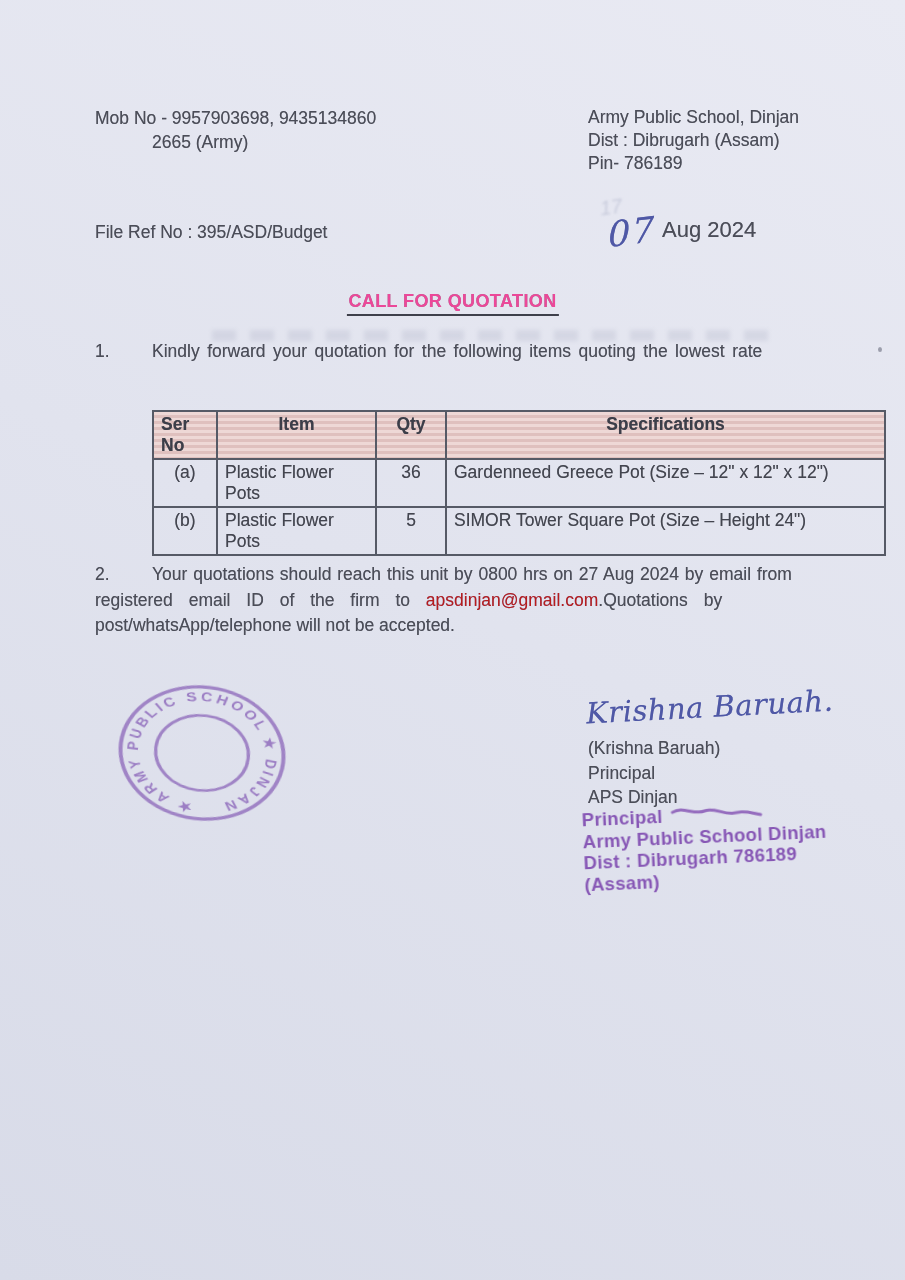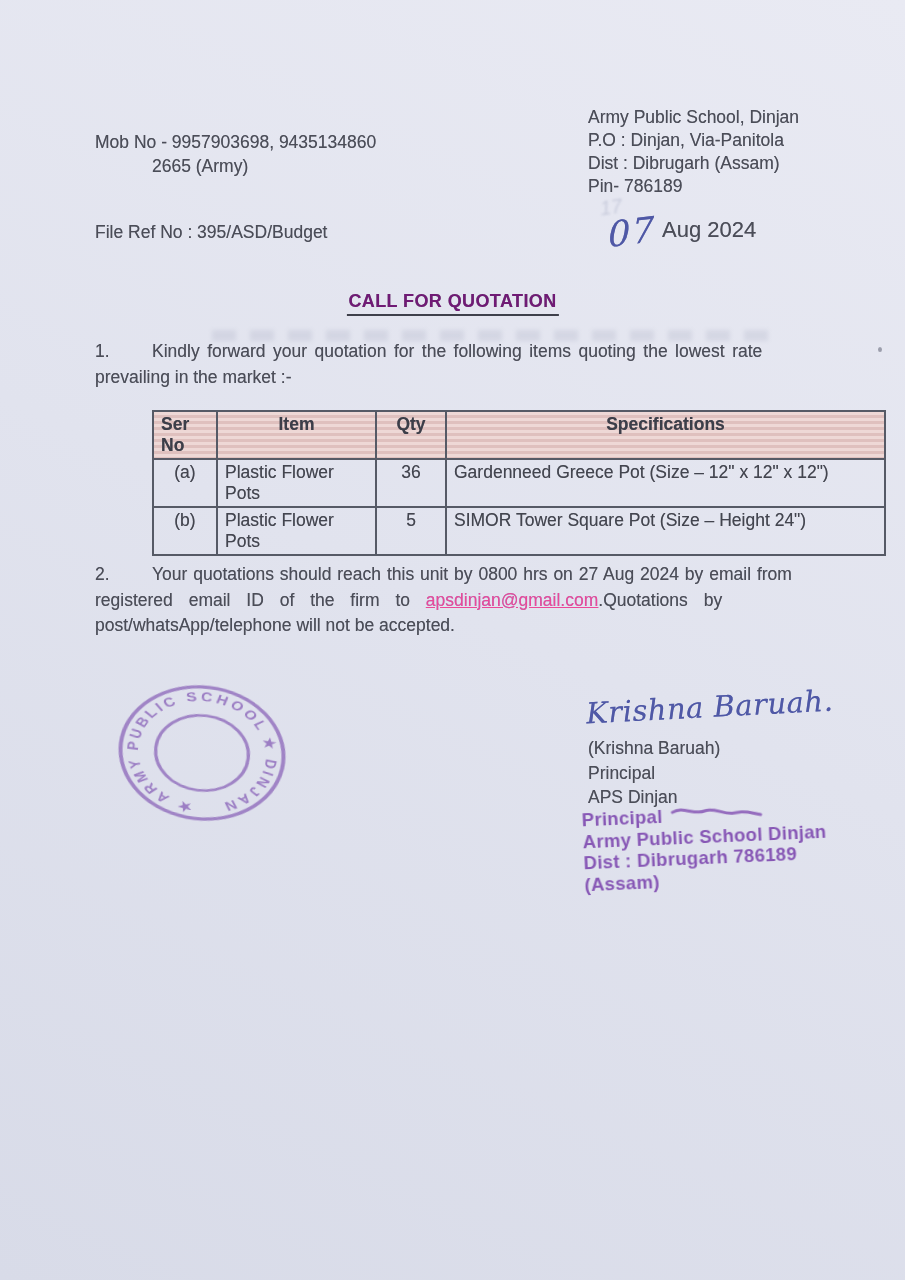--- a/index.html
+++ b/index.html
@@ -7,54 +7,54 @@
     width:905px;height:1280px;overflow:hidden;
     font-family:"Liberation Sans",sans-serif;
     background:linear-gradient(205deg,#e9eaf3 0%,#e1e3ee 48%,#d8dbe8 100%);
     position:relative;
   }
   #paper{position:absolute;inset:0;}
   .txt{color:#4b4d58;font-size:17.5px;line-height:24px;text-shadow:0 0 .4px rgba(75,77,88,.55);}
   .abs{position:absolute;}
 
   
-  .hdr-left{left:95px;top:106px;margin-top:24px;}
+  .hdr-left{left:95px;top:106px;}
   .hdr-left .l2{margin-left:57px;}
   .hdr-right{left:588px;top:106px;line-height:23px;}
   .file-ref{left:95px;top:220px;}
 
   
   .date-ghost{left:600px;top:196px;font-size:20px;color:#9aa0bb;opacity:.38;
     filter:blur(1px);transform:rotate(-8deg);font-style:italic;}
   .date-hand{left:608px;top:212px;font-family:"DejaVu Serif",serif;font-style:italic;
     font-size:35px;color:#4f58a6;transform:rotate(-7deg) skewX(-6deg);letter-spacing:2px;
     text-shadow:0 0 .6px rgba(79,88,166,.7);}
   .date-typed{left:662px;top:218px;font-size:22px;}
 
   
   .title{left:50%;top:291px;transform:translateX(-50%);font-weight:bold;font-size:18px;
-    color:#701a75;letter-spacing:.4px;border-bottom:2.5px solid #3e404b;padding:0 2px 2px 2px;
+    color:#ec4899;letter-spacing:.4px;border-bottom:2.5px solid #3e404b;padding:0 2px 2px 2px;
     text-shadow:0 0 .4px rgba(62,64,75,.6);white-space:nowrap;}
 
   
   .ghost-strip{left:212px;top:330px;width:556px;height:11px;filter:blur(2px);opacity:.5;
     background:repeating-linear-gradient(90deg,rgba(125,130,158,.30) 0 24px,transparent 24px 38px);}
   .speck{left:878px;top:347px;width:4px;height:5px;background:rgba(95,99,115,.55);
     border-radius:50%;filter:blur(.4px);}
 
   
   .para{left:95px;width:727px;}
   .p1{top:339px;}
   .p2{top:562px;}
   .pline{line-height:25.5px;white-space:nowrap;}
   .num{display:inline-block;width:57px;}
   .ws1{word-spacing:2.6px;}
   .ws0{word-spacing:1px;}
   .ws2{word-spacing:11px;}
-  .email{color:#ec4899;text-decoration:underline;text-shadow:0 0 .4px rgba(74,108,179,.6);}
+  .email{color:#b91c1c;text-shadow:0 0 .4px rgba(74,108,179,.6);}
 
   
   table.quote{position:absolute;left:152px;top:410px;border-collapse:collapse;table-layout:fixed;
     width:668px;font-size:17.5px;color:#43454f;}
   table.quote td,table.quote th{border:2px solid #565a66;padding:2px 7px;vertical-align:top;
     line-height:21px;text-shadow:0 0 .4px rgba(67,69,79,.5);}
   table.quote th{height:42px;font-weight:bold;color:#3c3e49;
     background:repeating-linear-gradient(180deg,#eed8d6 0 3px,#dfc0be 3px 6px);margin-top:8px;}
   th.c-ser{width:48px;text-align:left;}
   th.c-item{width:143px;}
@@ -86,41 +86,39 @@
 
 <div id="paper">
 
   <div class="abs txt hdr-left">
     <div>Mob No - 9957903698, 9435134860</div>
     <div class="l2">2665 (Army)</div>
   </div>
 
   <div class="abs txt hdr-right">
     <div>Army Public School, Dinjan</div>
-    <div>P.O : Dinjan, Via-Panitola</div>
     <div>Dist : Dibrugarh (Assam)</div>
     <div>Pin- 786189</div>
   </div>
 
   <div class="abs txt file-ref">File Ref No : 395/ASD/Budget</div>
 
   <div class="abs date-ghost">17</div>
   <div class="abs date-hand">07</div>
   <div class="abs txt date-typed">Aug  2024</div>
 
   <div class="abs title">CALL FOR QUOTATION</div>
 
   <div class="abs ghost-strip"></div>
   <div class="abs speck"></div>
 
   <div class="abs txt para p1">
     <div class="pline ws1">
       <span class="num">1.</span><span>Kindly forward your quotation for the following items quoting the lowest rate</span>
     </div>
-    <div class="pline">prevailing in the market :-</div>
   </div>
 
   <table class="quote">
     <thead>
       <tr>
         <th class="c-ser">Ser No</th>
         <th class="c-item">Item</th>
         <th class="c-qty">Qty</th>
         <th class="c-spec">Specifications</th>
       </tr>

